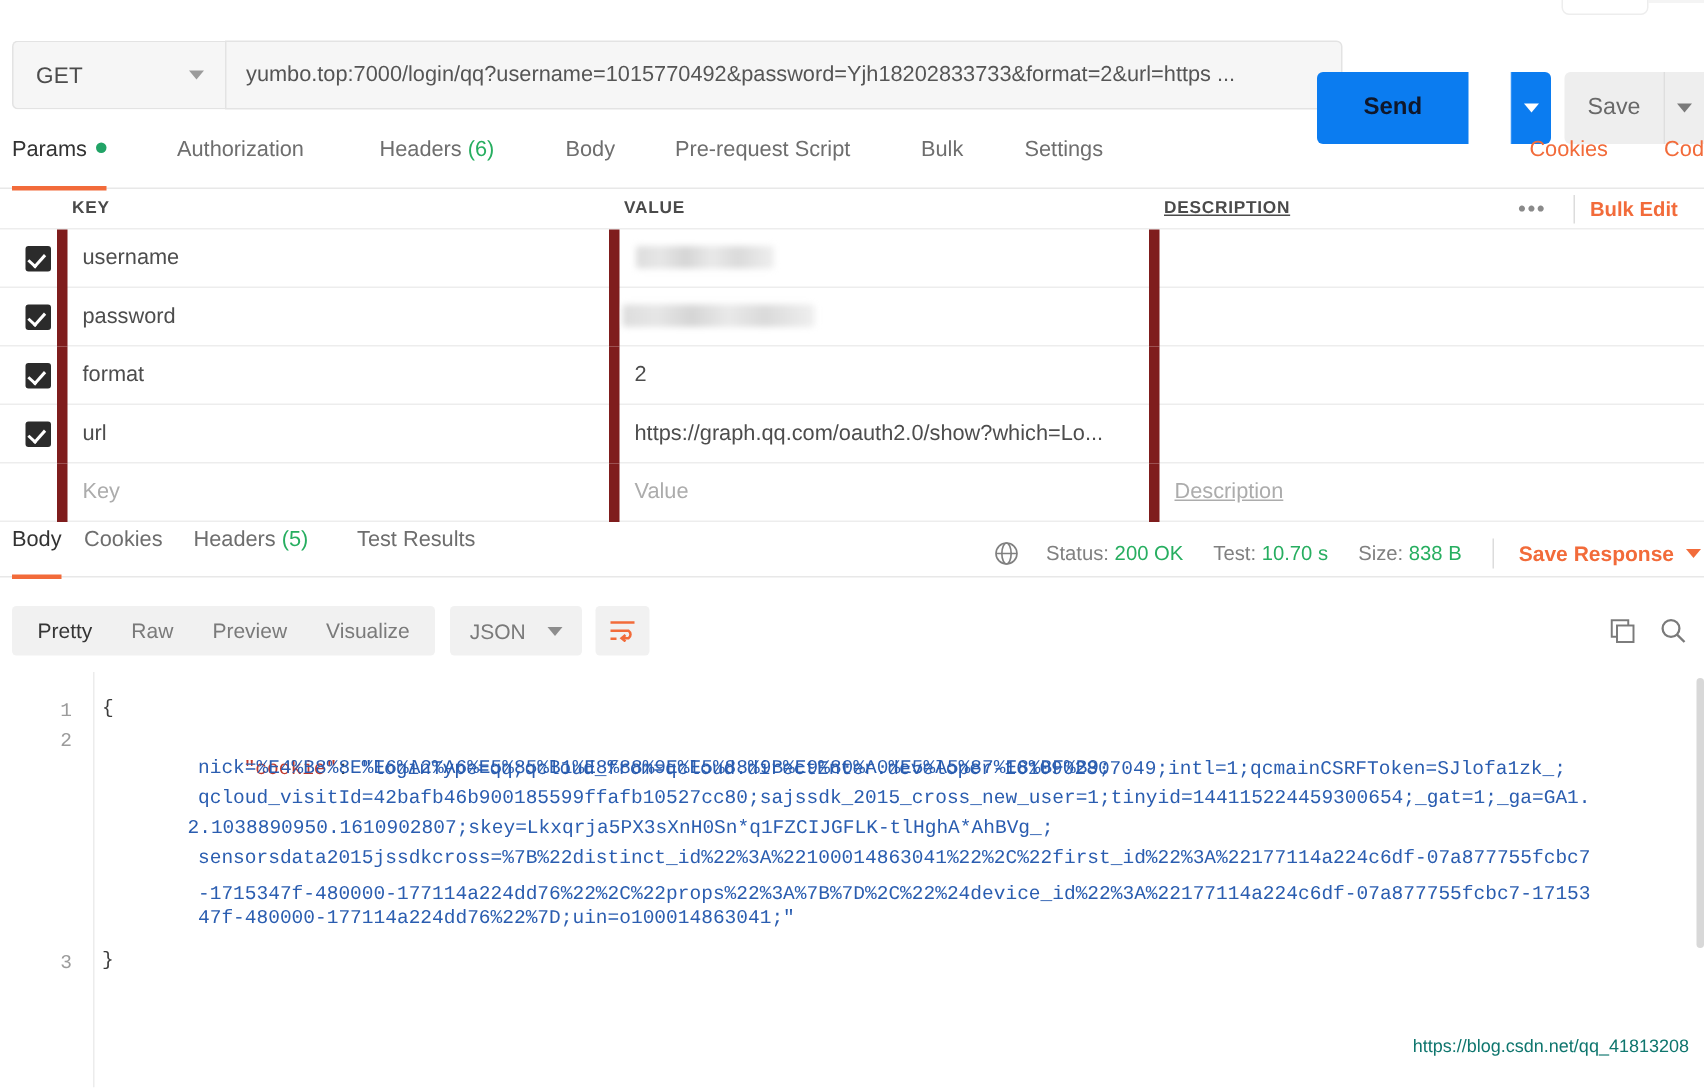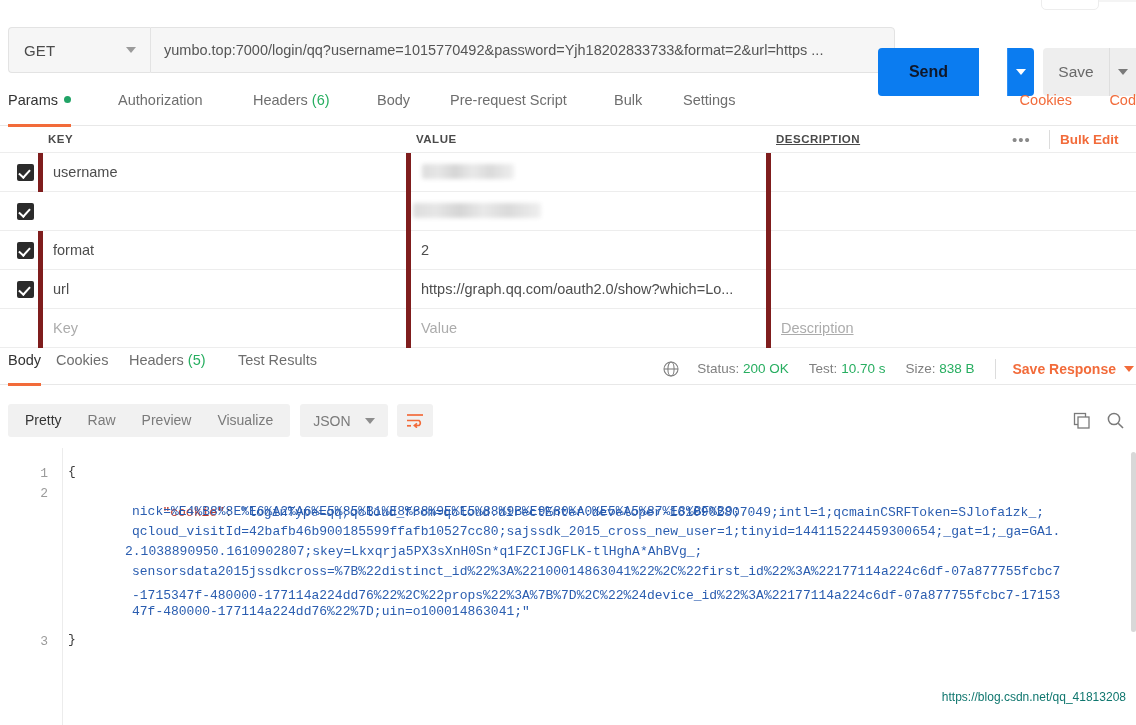--- a/index.html
+++ b/index.html
@@ -235,21 +235,21 @@
   }
   .cell {
     position: absolute;
     top: 0; height: 39px;
     line-height: 39px;
     font-size: 14.5px;
     color: #4d4d4d;
     padding-left: 10px;
     white-space: nowrap;
     overflow: hidden;
-    border-left: 5px solid #7f1d1d;
+    border-left: 7px solid #7f1d1d;
   }
   .cell.first { border-left: none; }
   .cell.ph { color: #acacac; }
   .checkbox {
     position: absolute;
     left: 17px; top: 11px;
     width: 17px; height: 17px;
     background: #2b2b2b;
     border-radius: 2px;
   }
@@ -520,20 +520,21 @@
       <div class="cell col-value">
         <span class="redacted" style="left:11px; width:92px;"></span>
       </div>
       <div class="cell col-desc"></div>
     </div>
 
     <div class="prow">
       <div class="cell first col-check">
         <span class="checkbox"></span>
       </div>
+      <div class="cell col-key">password</div>
       <div class="cell col-value">
         <span class="redacted" style="left:2px; width:128px;"></span>
       </div>
       <div class="cell col-desc"></div>
     </div>
 
     <div class="prow">
       <div class="cell first col-check">
         <span class="checkbox"></span>
       </div>

